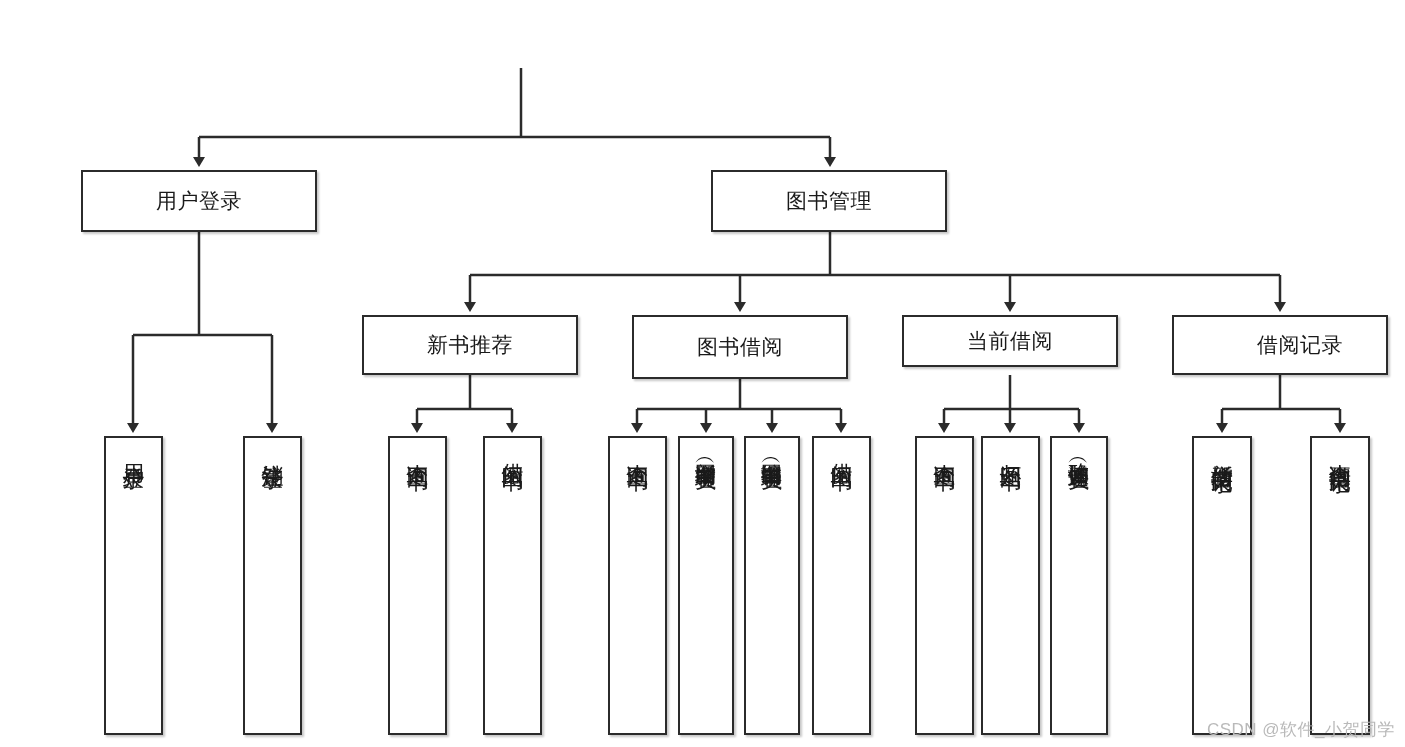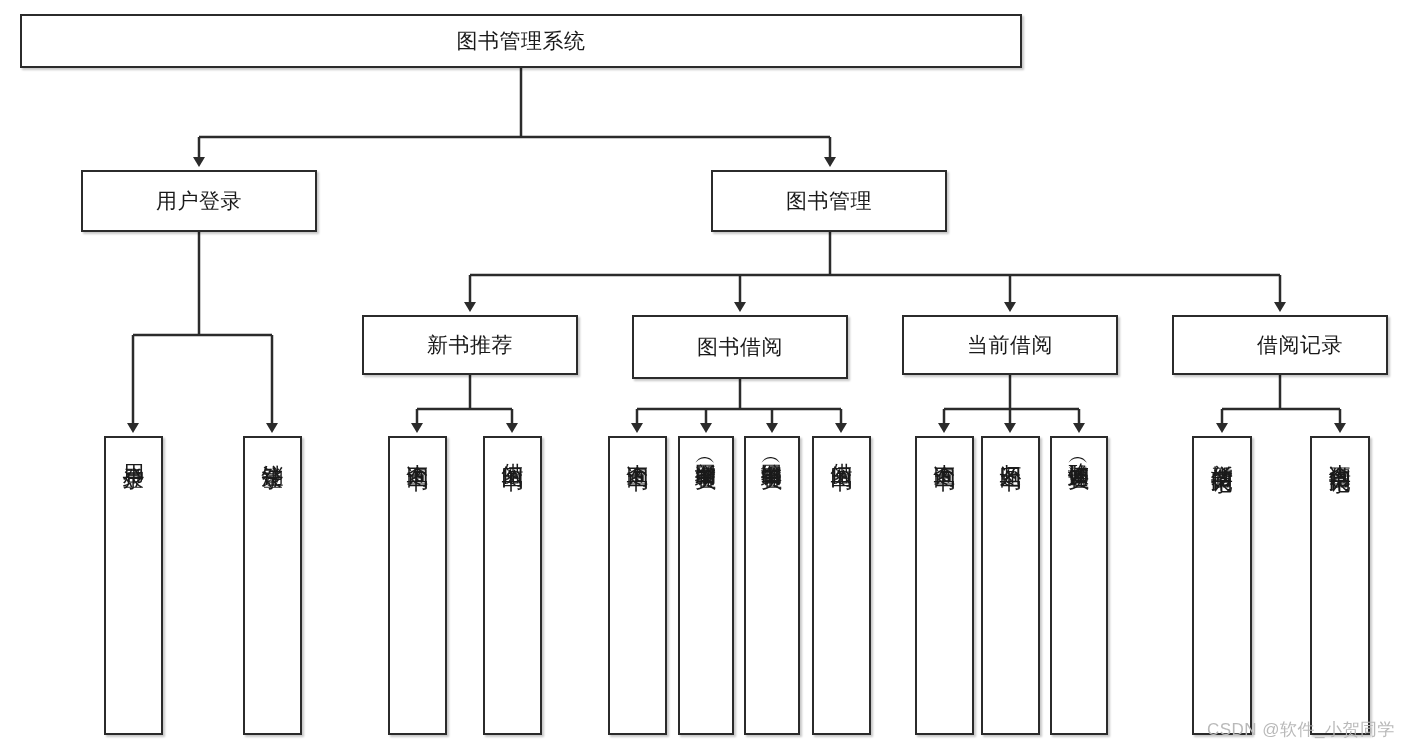--- a/index.html
+++ b/index.html
@@ -123,38 +123,35 @@
       <path d="M1079,409 L1079,424" marker-end="url(#arrow)"></path>
 
       <path d="M1280,375 L1280,409"></path>
       <path d="M1222,409 L1340,409"></path>
       <path d="M1222,409 L1222,424" marker-end="url(#arrow)"></path>
       <path d="M1340,409 L1340,424" marker-end="url(#arrow)"></path>
 
     </g>
   </svg>
 
-  <div class="node horiz" style="left:20px; top:14px; width:1002px; height:54px;">
-    <span class="label">图书管理系统</span>
-  </div>
 
   <div class="node horiz" style="left:81px; top:170px; width:236px; height:62px;">
     <span class="label">用户登录</span>
   </div>
   <div class="node horiz" style="left:711px; top:170px; width:236px; height:62px;">
     <span class="label">图书管理</span>
   </div>
 
   <div class="node horiz" style="left:362px; top:315px; width:216px; height:60px;">
     <span class="label">新书推荐</span>
   </div>
   <div class="node horiz" style="left:632px; top:315px; width:216px; height:64px;">
     <span class="label">图书借阅</span>
   </div>
-  <div class="node horiz" style="left:902px; top:315px; width:216px; height:60px;">
+  <div class="node horiz" style="left:902px; top:315px; width:216px; height:52px;">
     <span class="label">当前借阅</span>
   </div>
   <div class="node horiz" style="left:1172px; top:315px; width:216px; height:60px;padding-left:40px;">
     <span class="label">借阅记录</span>
   </div>
 
   <div class="node vert" style="left:104px; top:436px; width:59px; height:299px;">
     <span class="label">用户登录</span>
   </div>
   <div class="node vert" style="left:243px; top:436px; width:59px; height:299px;">

